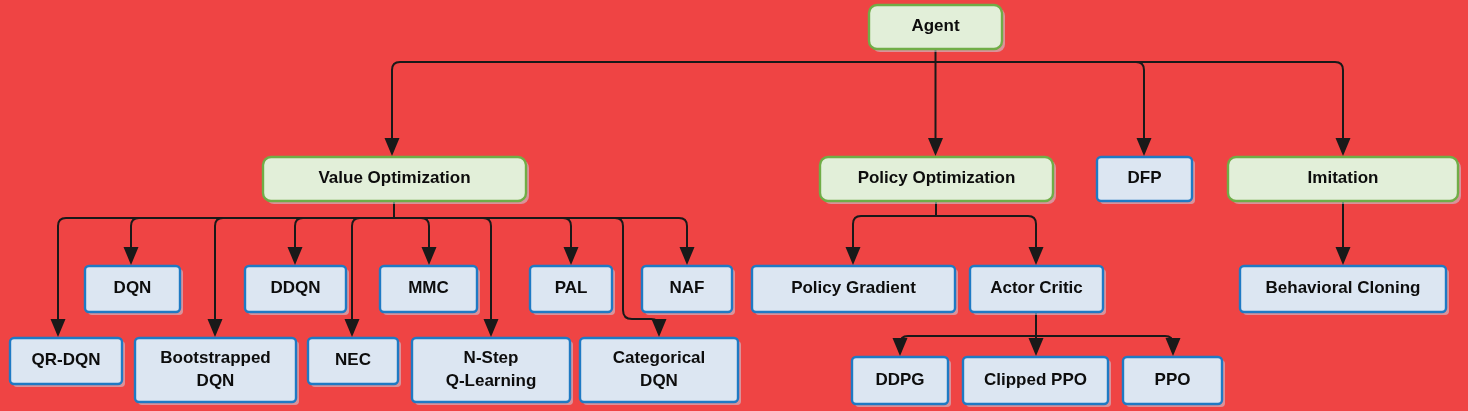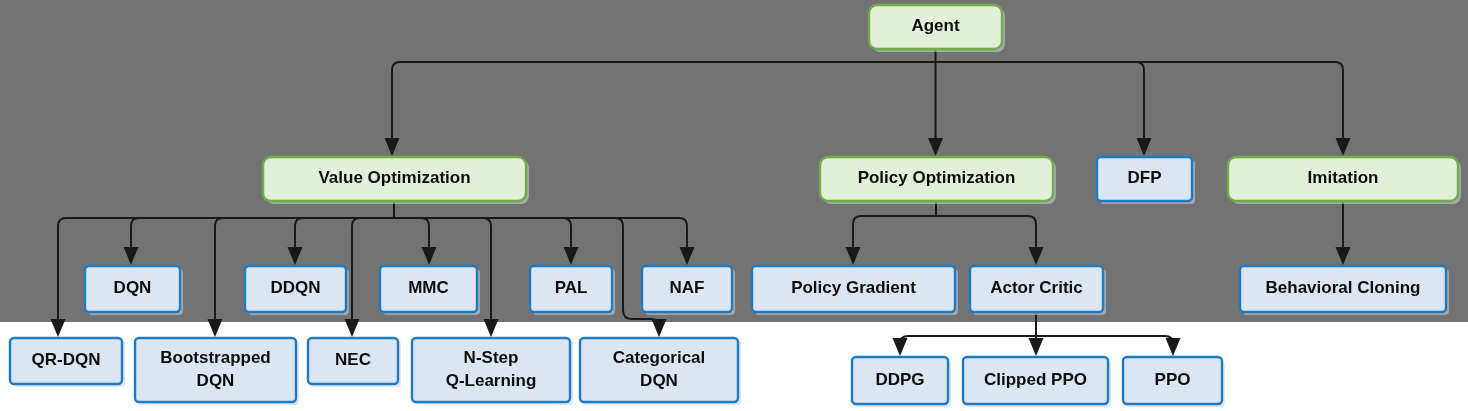--- a/index.html
+++ b/index.html
@@ -10,22 +10,22 @@
   body {
     width: 1468px;
     height: 411px;
     font-family: "Liberation Sans", sans-serif;
     overflow: hidden;
     position: relative;
   }
   #diagram-root {
     position: relative;
     width: 1468px;
-    height: 322px;
-    background: #737373;
+    height: 411px;
+    background: #ef4444;
   }
   svg#diagram-svg {
     position: absolute;
     top: 0;
     left: 0;
     width: 1468px;
     height: 411px;
     display: block;
   }
   .node-box {

